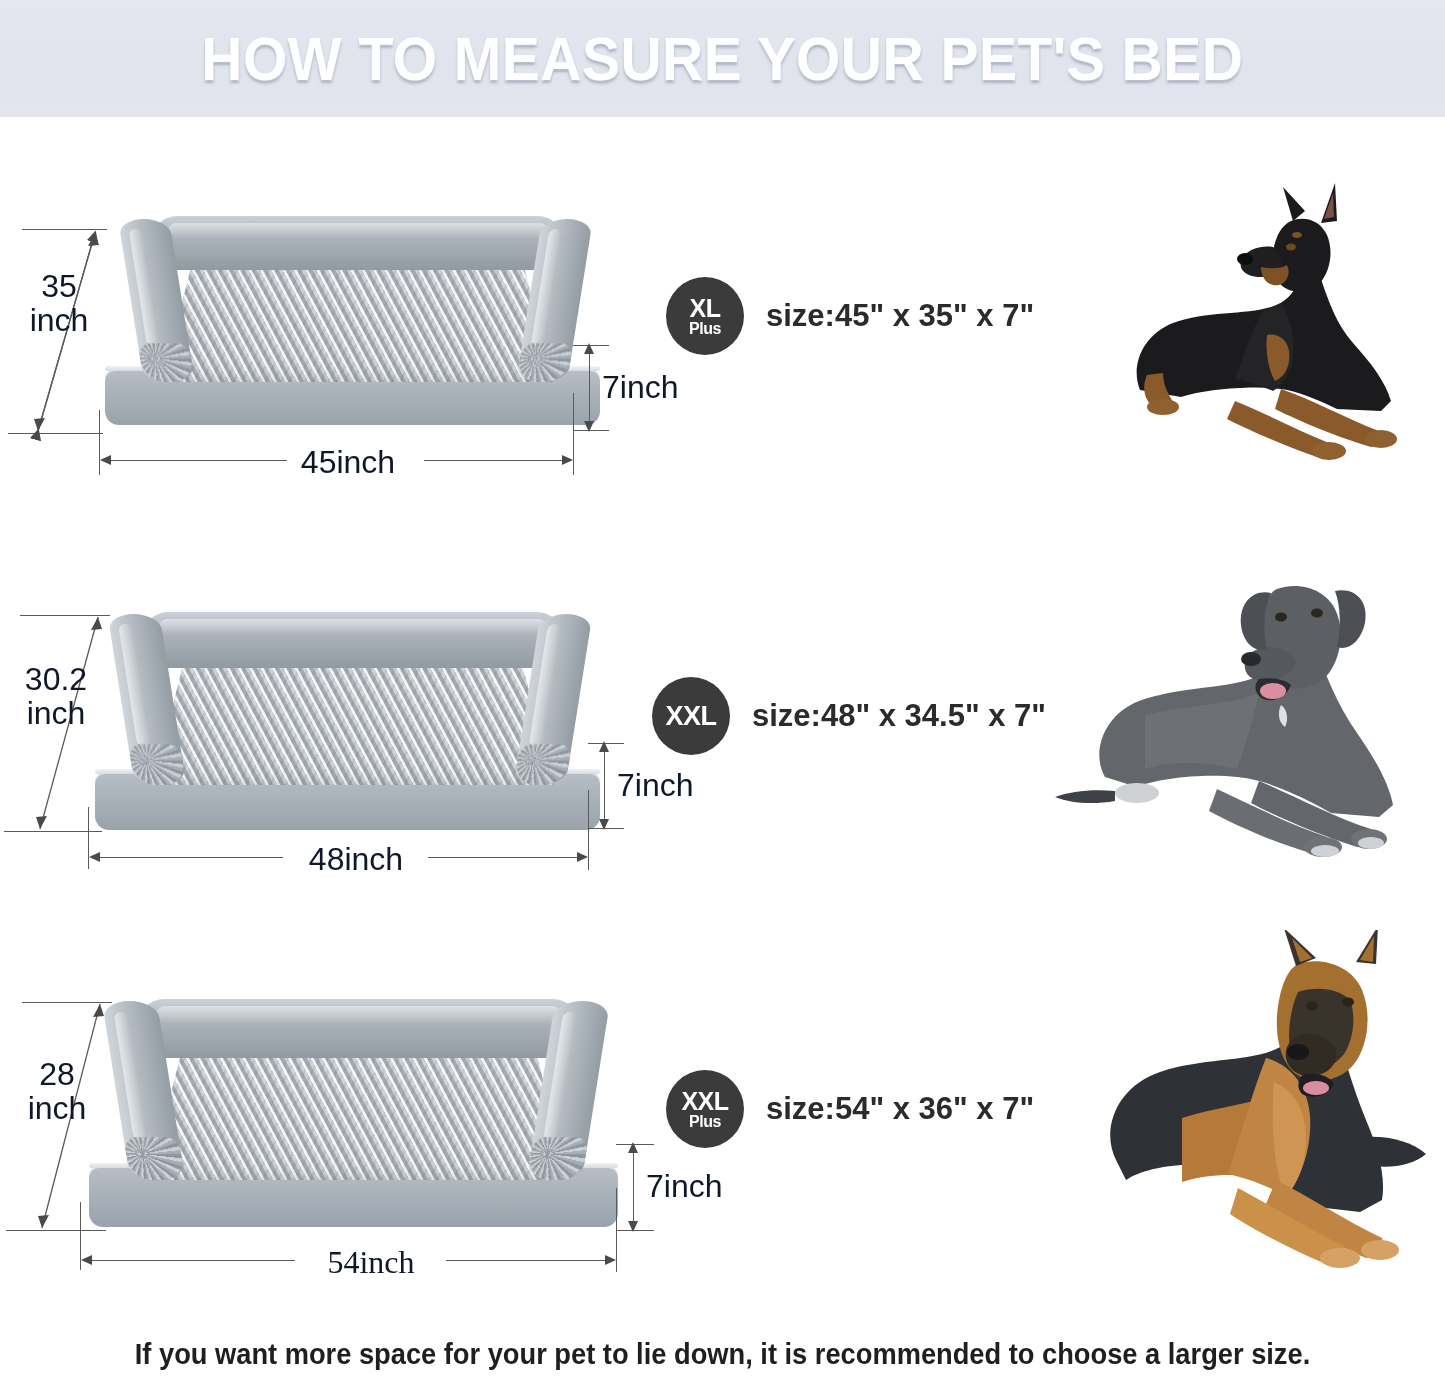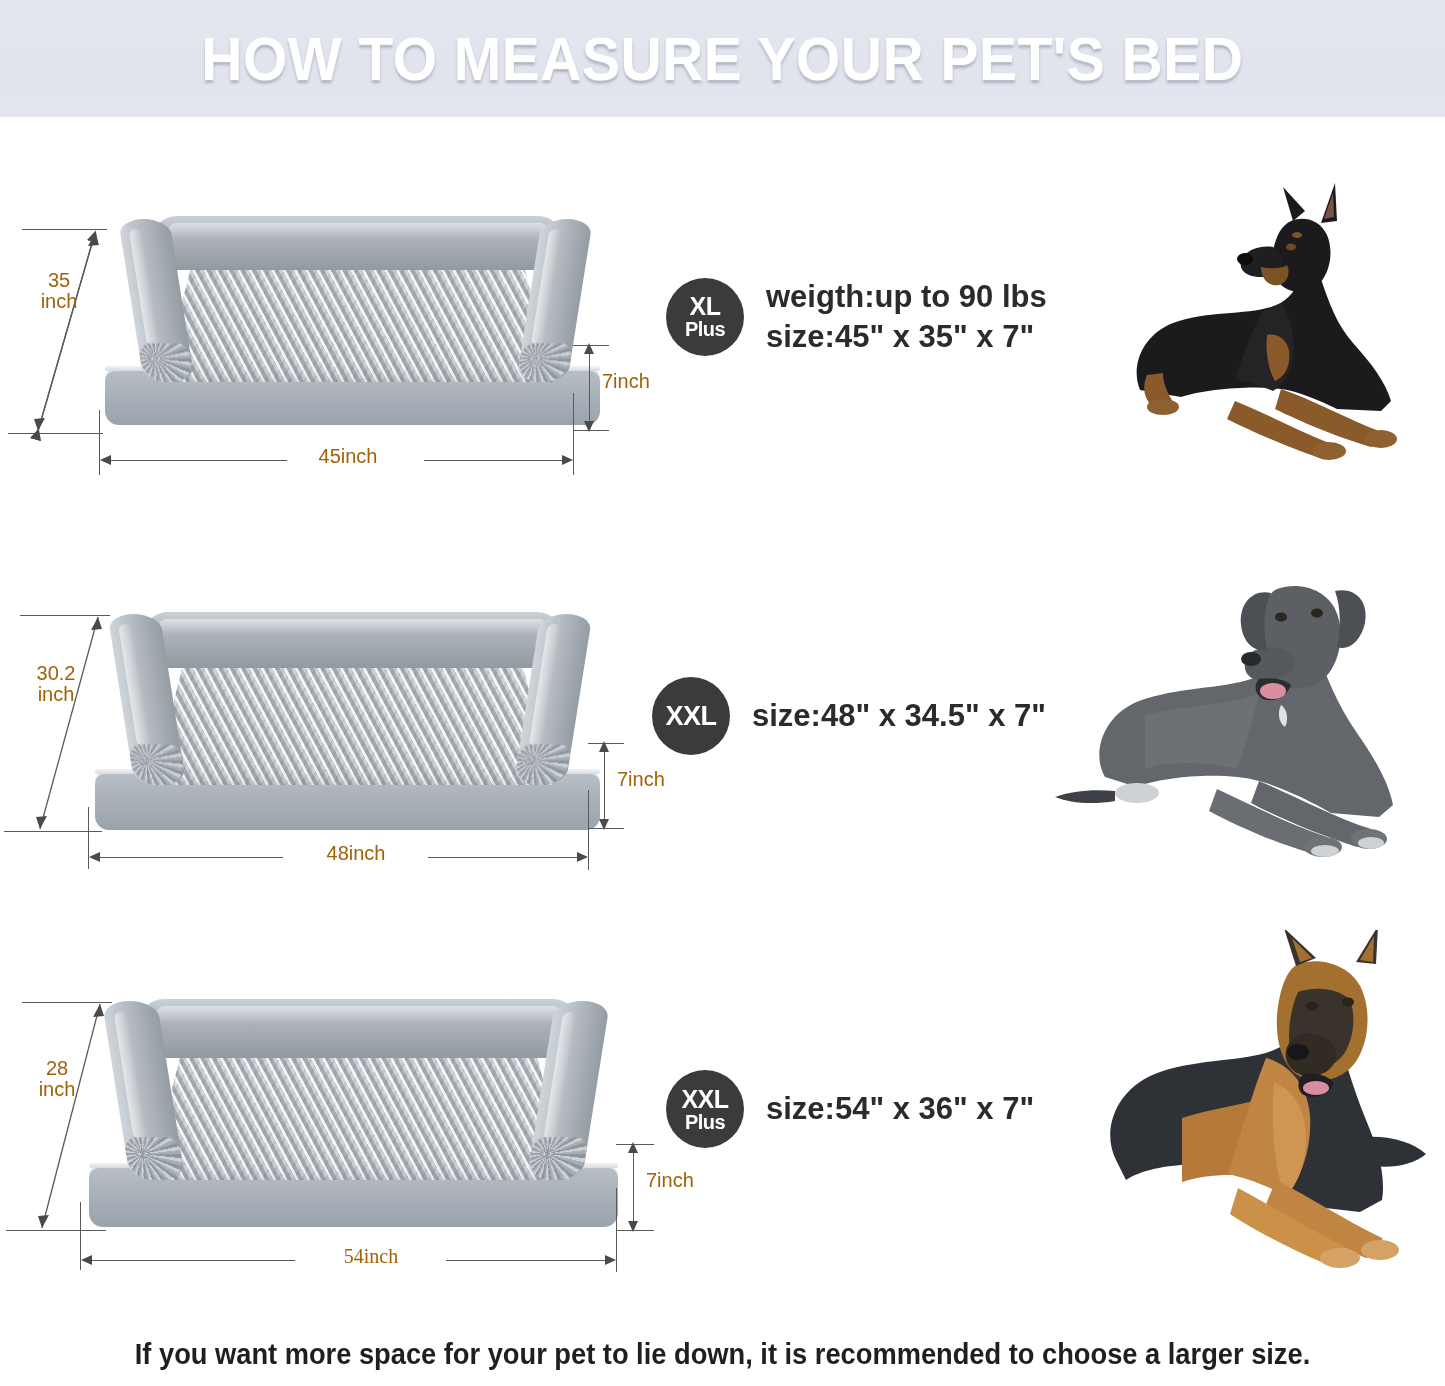--- a/index.html
+++ b/index.html
@@ -102,21 +102,21 @@
          #8f959c 0deg 6deg, #cfd4d8 6deg 12deg, #a8aeb5 12deg 18deg),
       linear-gradient(180deg,#b4bac0,#8e949b);
     opacity: .95;
     filter: blur(0.4px);
   }
 
   
   .dim-text {
     position: absolute;
     font-family: "Liberation Sans", sans-serif;
-    font-size: 20px; color: #a16207; line-height: 1.05;
+    font-size: 32px; color: #0f172a; line-height: 1.05;
     white-space: pre-line; text-align: center;
   }
 
   .tick-h { position: absolute; height: 1px; background: #5a5a5a; }
   .tick-v { position: absolute; width: 1px; background: #5a5a5a; }
 
   .arrow-line { position: absolute; background: #5a5a5a; }
   .arrow-line.h { height: 1px; }
   .arrow-line.v { width: 1px; }
 
@@ -130,21 +130,21 @@
 
   
   .spec { position: absolute; display: flex; align-items: center; gap: 22px; }
   .badge {
     width: 78px; height: 78px; border-radius: 50%;
     background: #3b3b3b; color: #fff;
     display: flex; flex-direction: column; align-items: center; justify-content: center;
     font-weight: 700; line-height: 1.0; flex: 0 0 auto;
   }
   .badge .b1 { font-size: 25px; letter-spacing: -0.5px; }
-  .badge .b2 { font-size: 20px; letter-spacing: -0.5px; }
+  .badge .b2 { font-size: 16px; letter-spacing: -0.5px; }
   .badge.single .b1 { font-size: 27px; }
   .spec-lines { display: flex; flex-direction: column; }
   .spec-lines div {
     font-size: 31px; font-weight: 700; color: #2b2b2b;
     line-height: 1.28; white-space: nowrap;
   }
 
   
   .dog { position: absolute; }
   .dog svg { display: block; }
@@ -216,21 +216,20 @@
       <div class="arrow-head ah-down" style="left:584px; top:266px;"></div>
       <div class="dim-text" style="left:602px; top:216px; width:110px; text-align:left;">7inch</div>
     </div>
 
     <div class="spec" style="left:666px; top:122px;">
       <div class="badge">
         <span class="b1">XL</span>
         <span class="b2">Plus</span>
       </div>
       <div class="spec-lines">
-        <div>weigth:up to 90 lbs</div>
         <div>size:45" x 35" x 7"</div>
       </div>
     </div>
 
     <div class="dog" style="left:1085px; top:20px;">
       <svg width="350" height="300" viewBox="0 0 350 300">
         <g>
 
           <path d="M55,215 C45,190 58,160 88,148 C120,136 160,140 186,132 C200,128 210,118 214,104
                    L236,104 C244,128 252,150 268,168 C286,188 300,206 306,226

